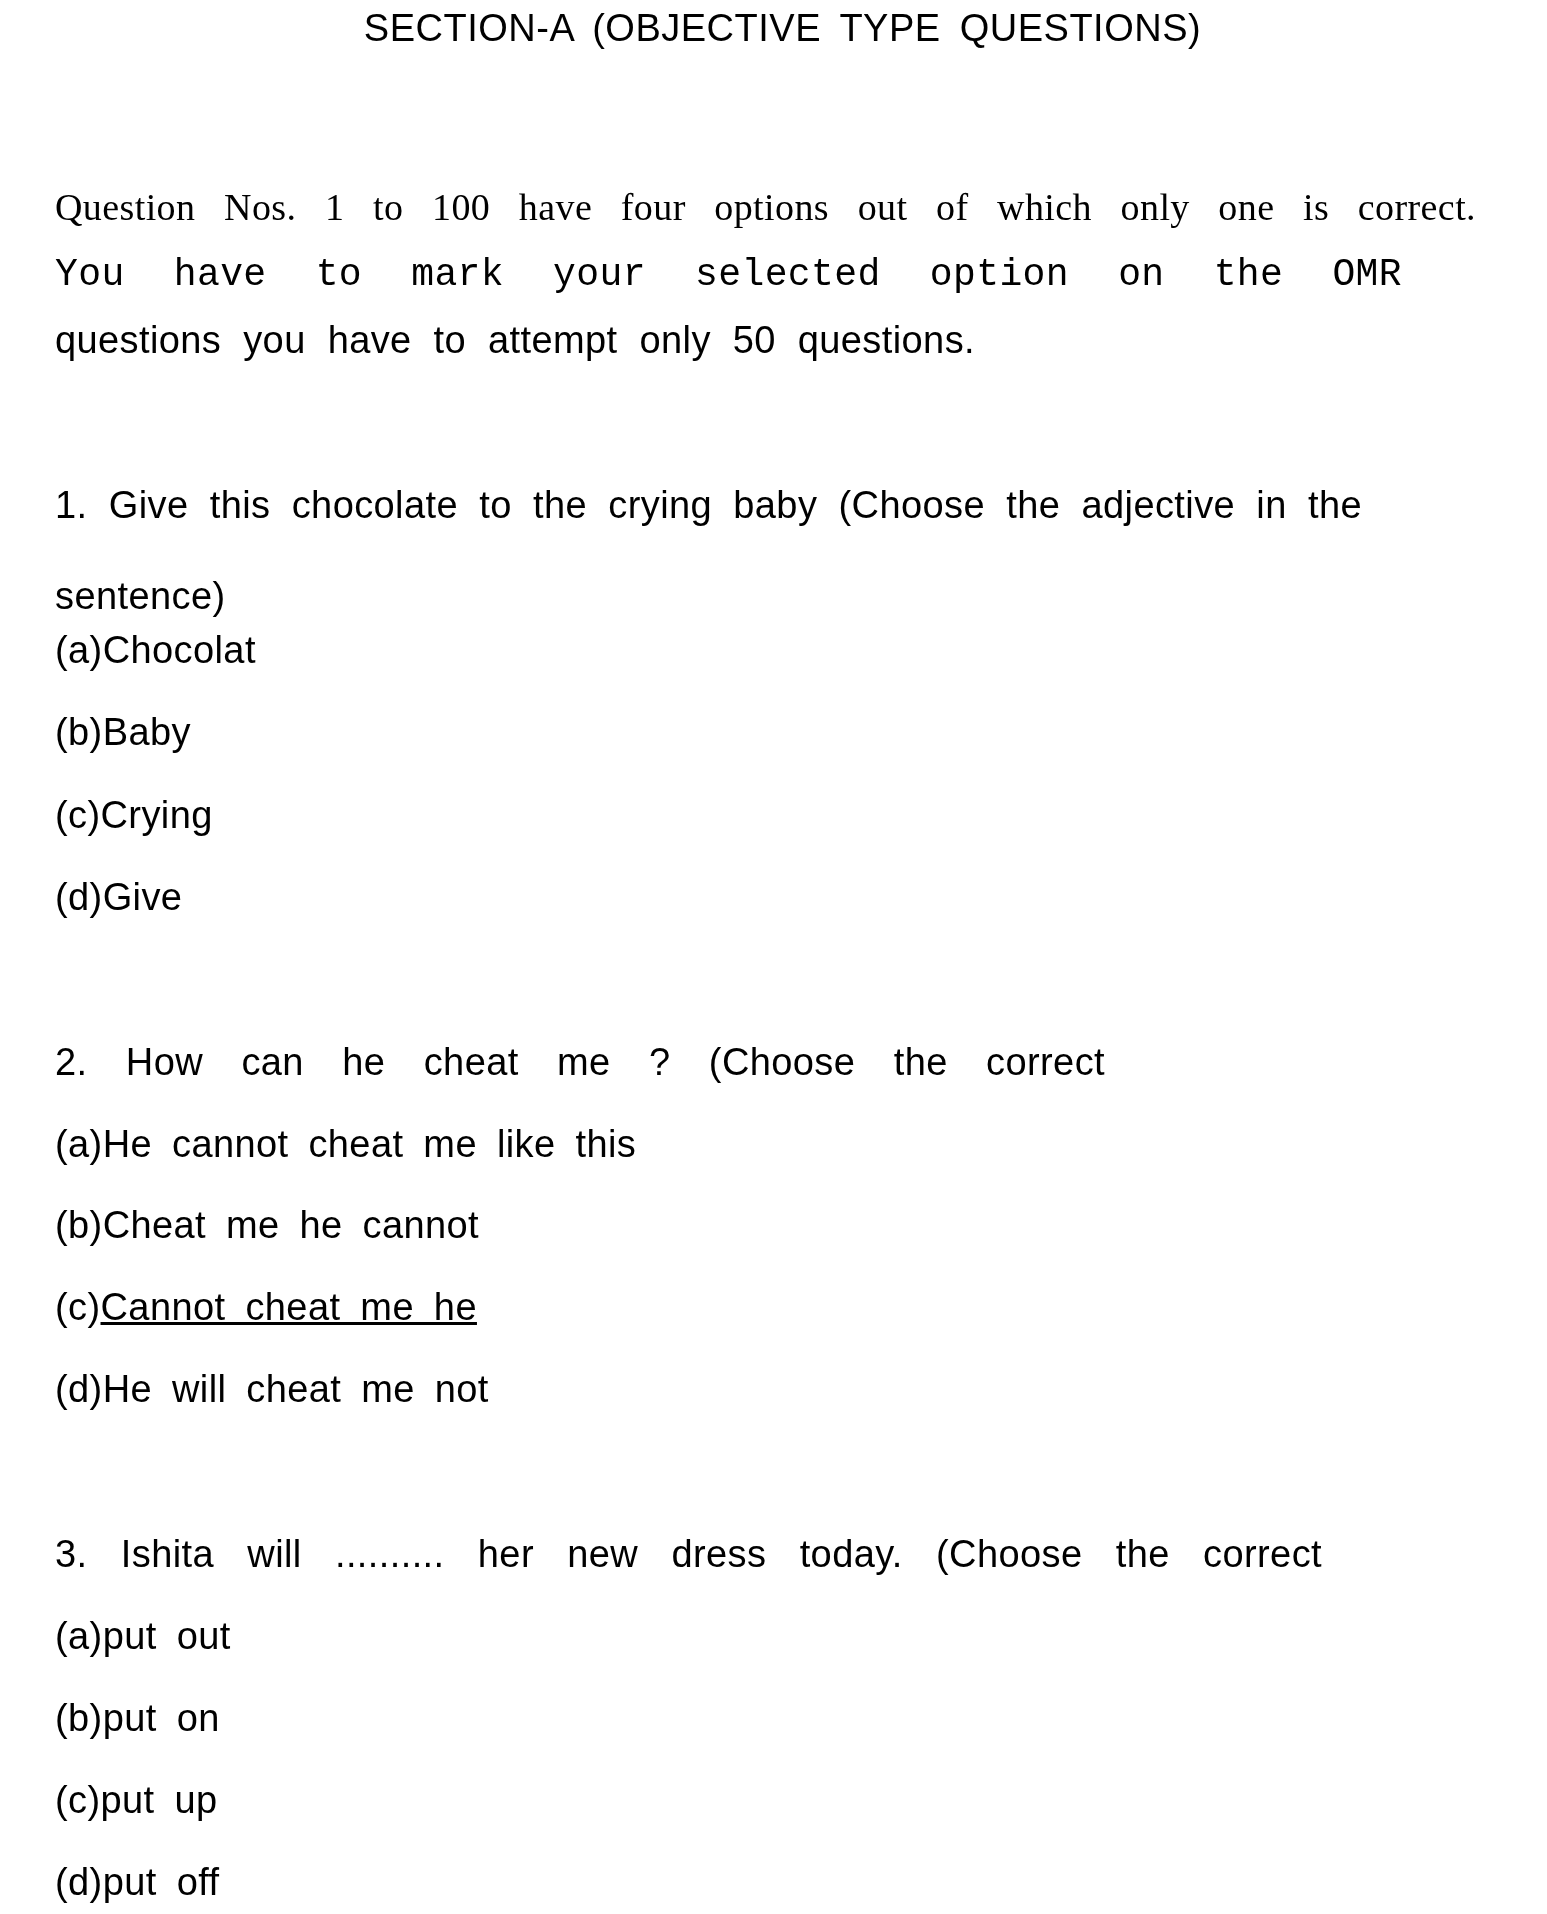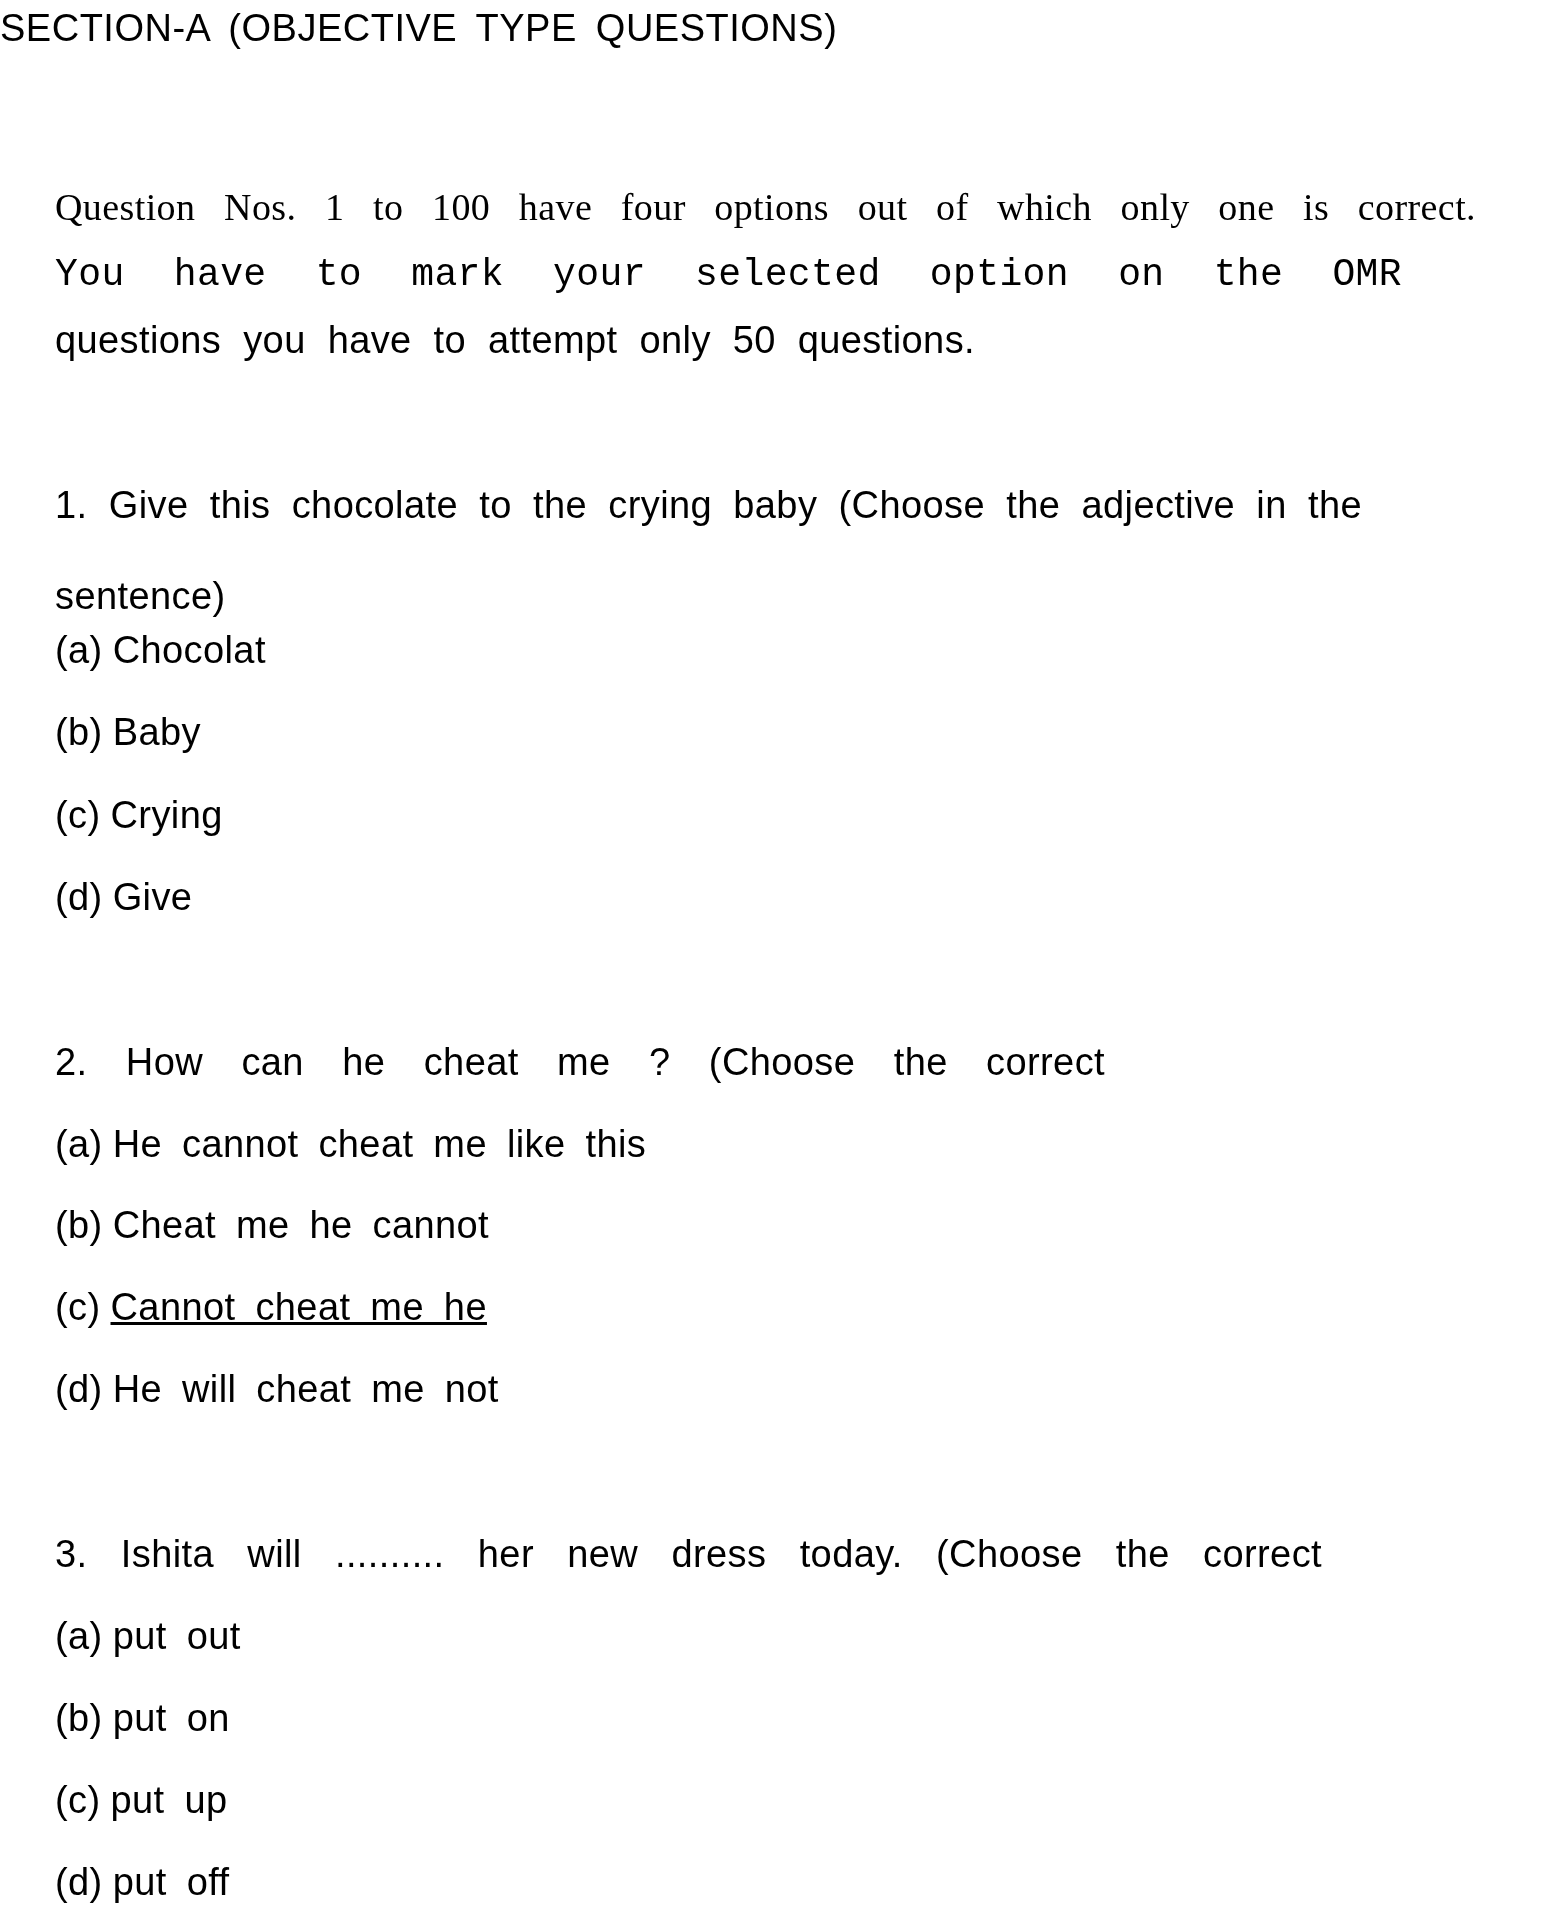--- a/index.html
+++ b/index.html
@@ -1,24 +1,24 @@
 <!DOCTYPE html>
 <html><head>
 <meta charset="utf-8">
 <style>
   html, body { margin: 0; padding: 0; background: #ffffff; }
   body { width: 1547px; height: 1914px; position: relative; overflow: hidden;
          font-family: "Liberation Sans", "DejaVu Sans", sans-serif; color: #000000; }
   .line { position: absolute; left: 55px; white-space: nowrap; font-size: 38px;
           line-height: 46px; word-spacing: 9px; letter-spacing: 0.4px; }
   .just { text-align: justify; text-align-last: justify; white-space: normal; overflow: hidden; height: 46px; }
-  .title { position: absolute; top: 5px; left: 0; width: 1493px; text-align: left;
-           font-size: 38px; line-height: 46px; letter-spacing: 0.5px; word-spacing: 8px; }
+  .title { position: absolute; top: 5px; left: 0; width: 1493px; text-align: center;
+           font-size: 38px; line-height: 46px; letter-spacing: 0.5px; word-spacing: 8px; padding-left: 36px; }
   .opt-label { display: inline-block; }
-  .opt-text { margin-left: 10px; }
+  .opt-text { }
 </style>
 </head>
 <body>
 
 <div class="title">SECTION-A (OBJECTIVE TYPE QUESTIONS)</div>
 
 <div>
   <div class="line just" style="top:184px;width:1421px;font-family:Liberation Serif, serif;">Question Nos. 1 to 100 have four options out of which only one is correct.</div>
   <div class="line just" style="top:252px;width:1347px;font-family:Liberation Mono, monospace;">You have to mark your selected option on the OMR Sheet. Out of 100</div>
   <div class="line just" style="top:317px;width:920px;">questions you have to attempt only 50 questions.</div>

